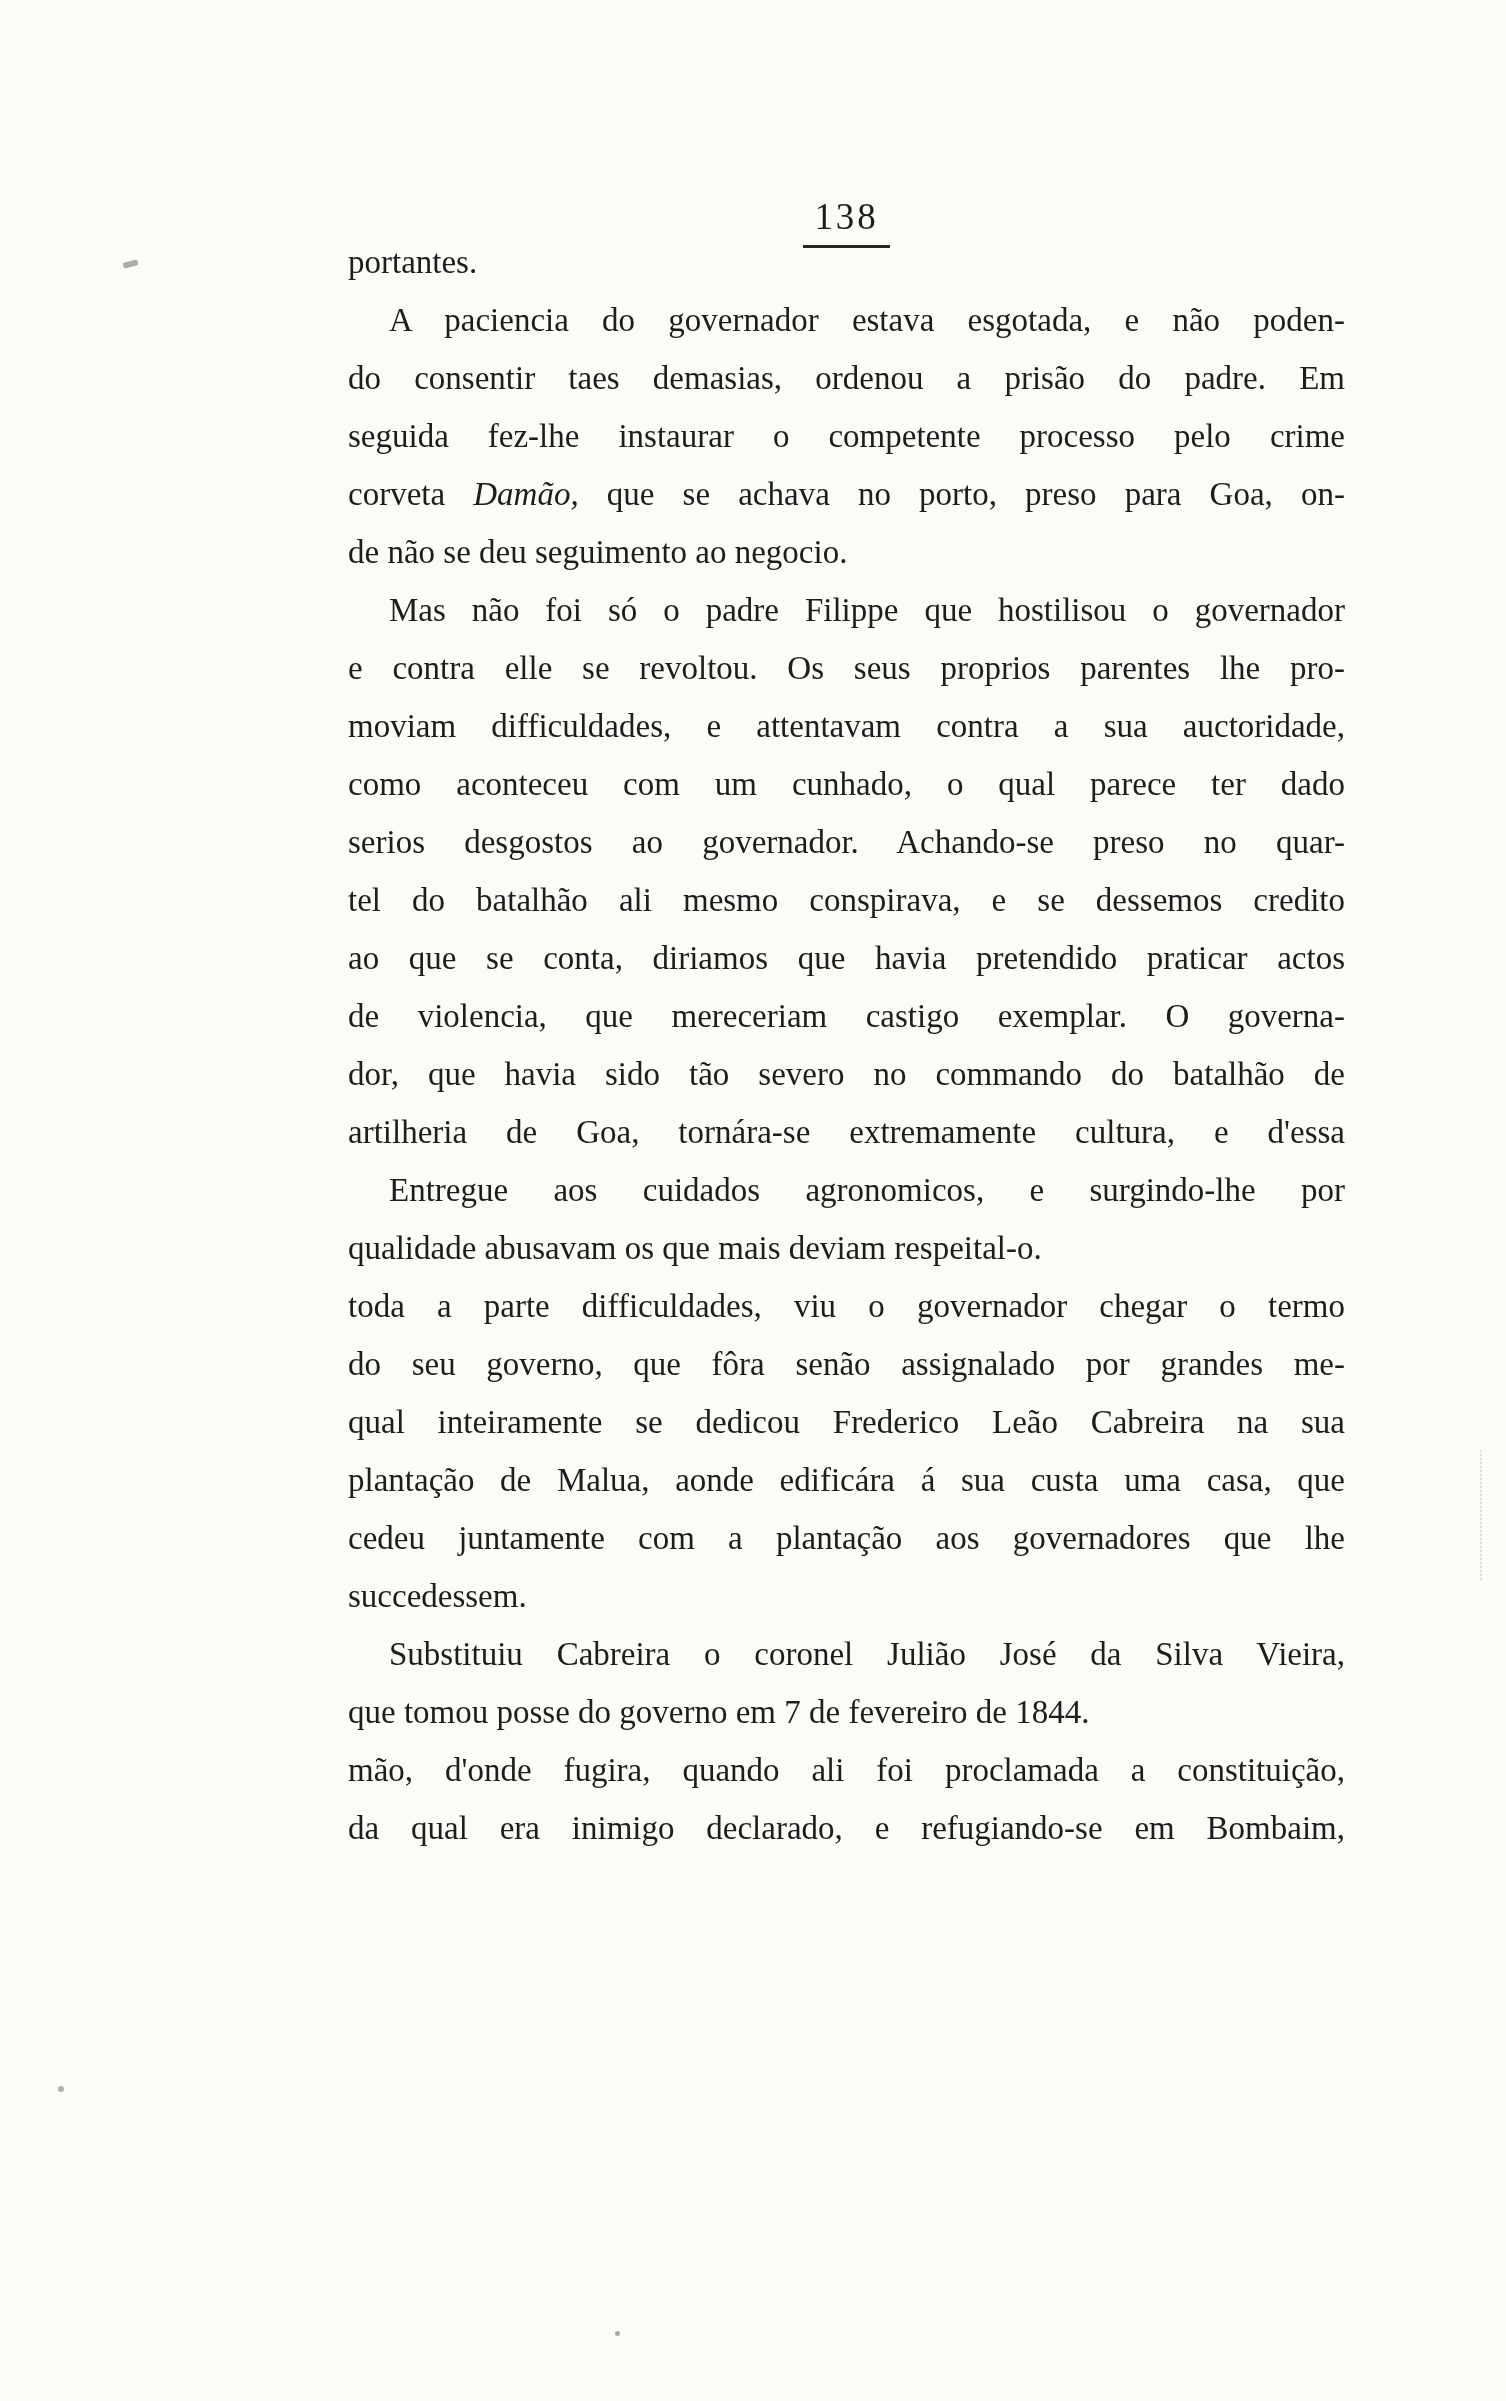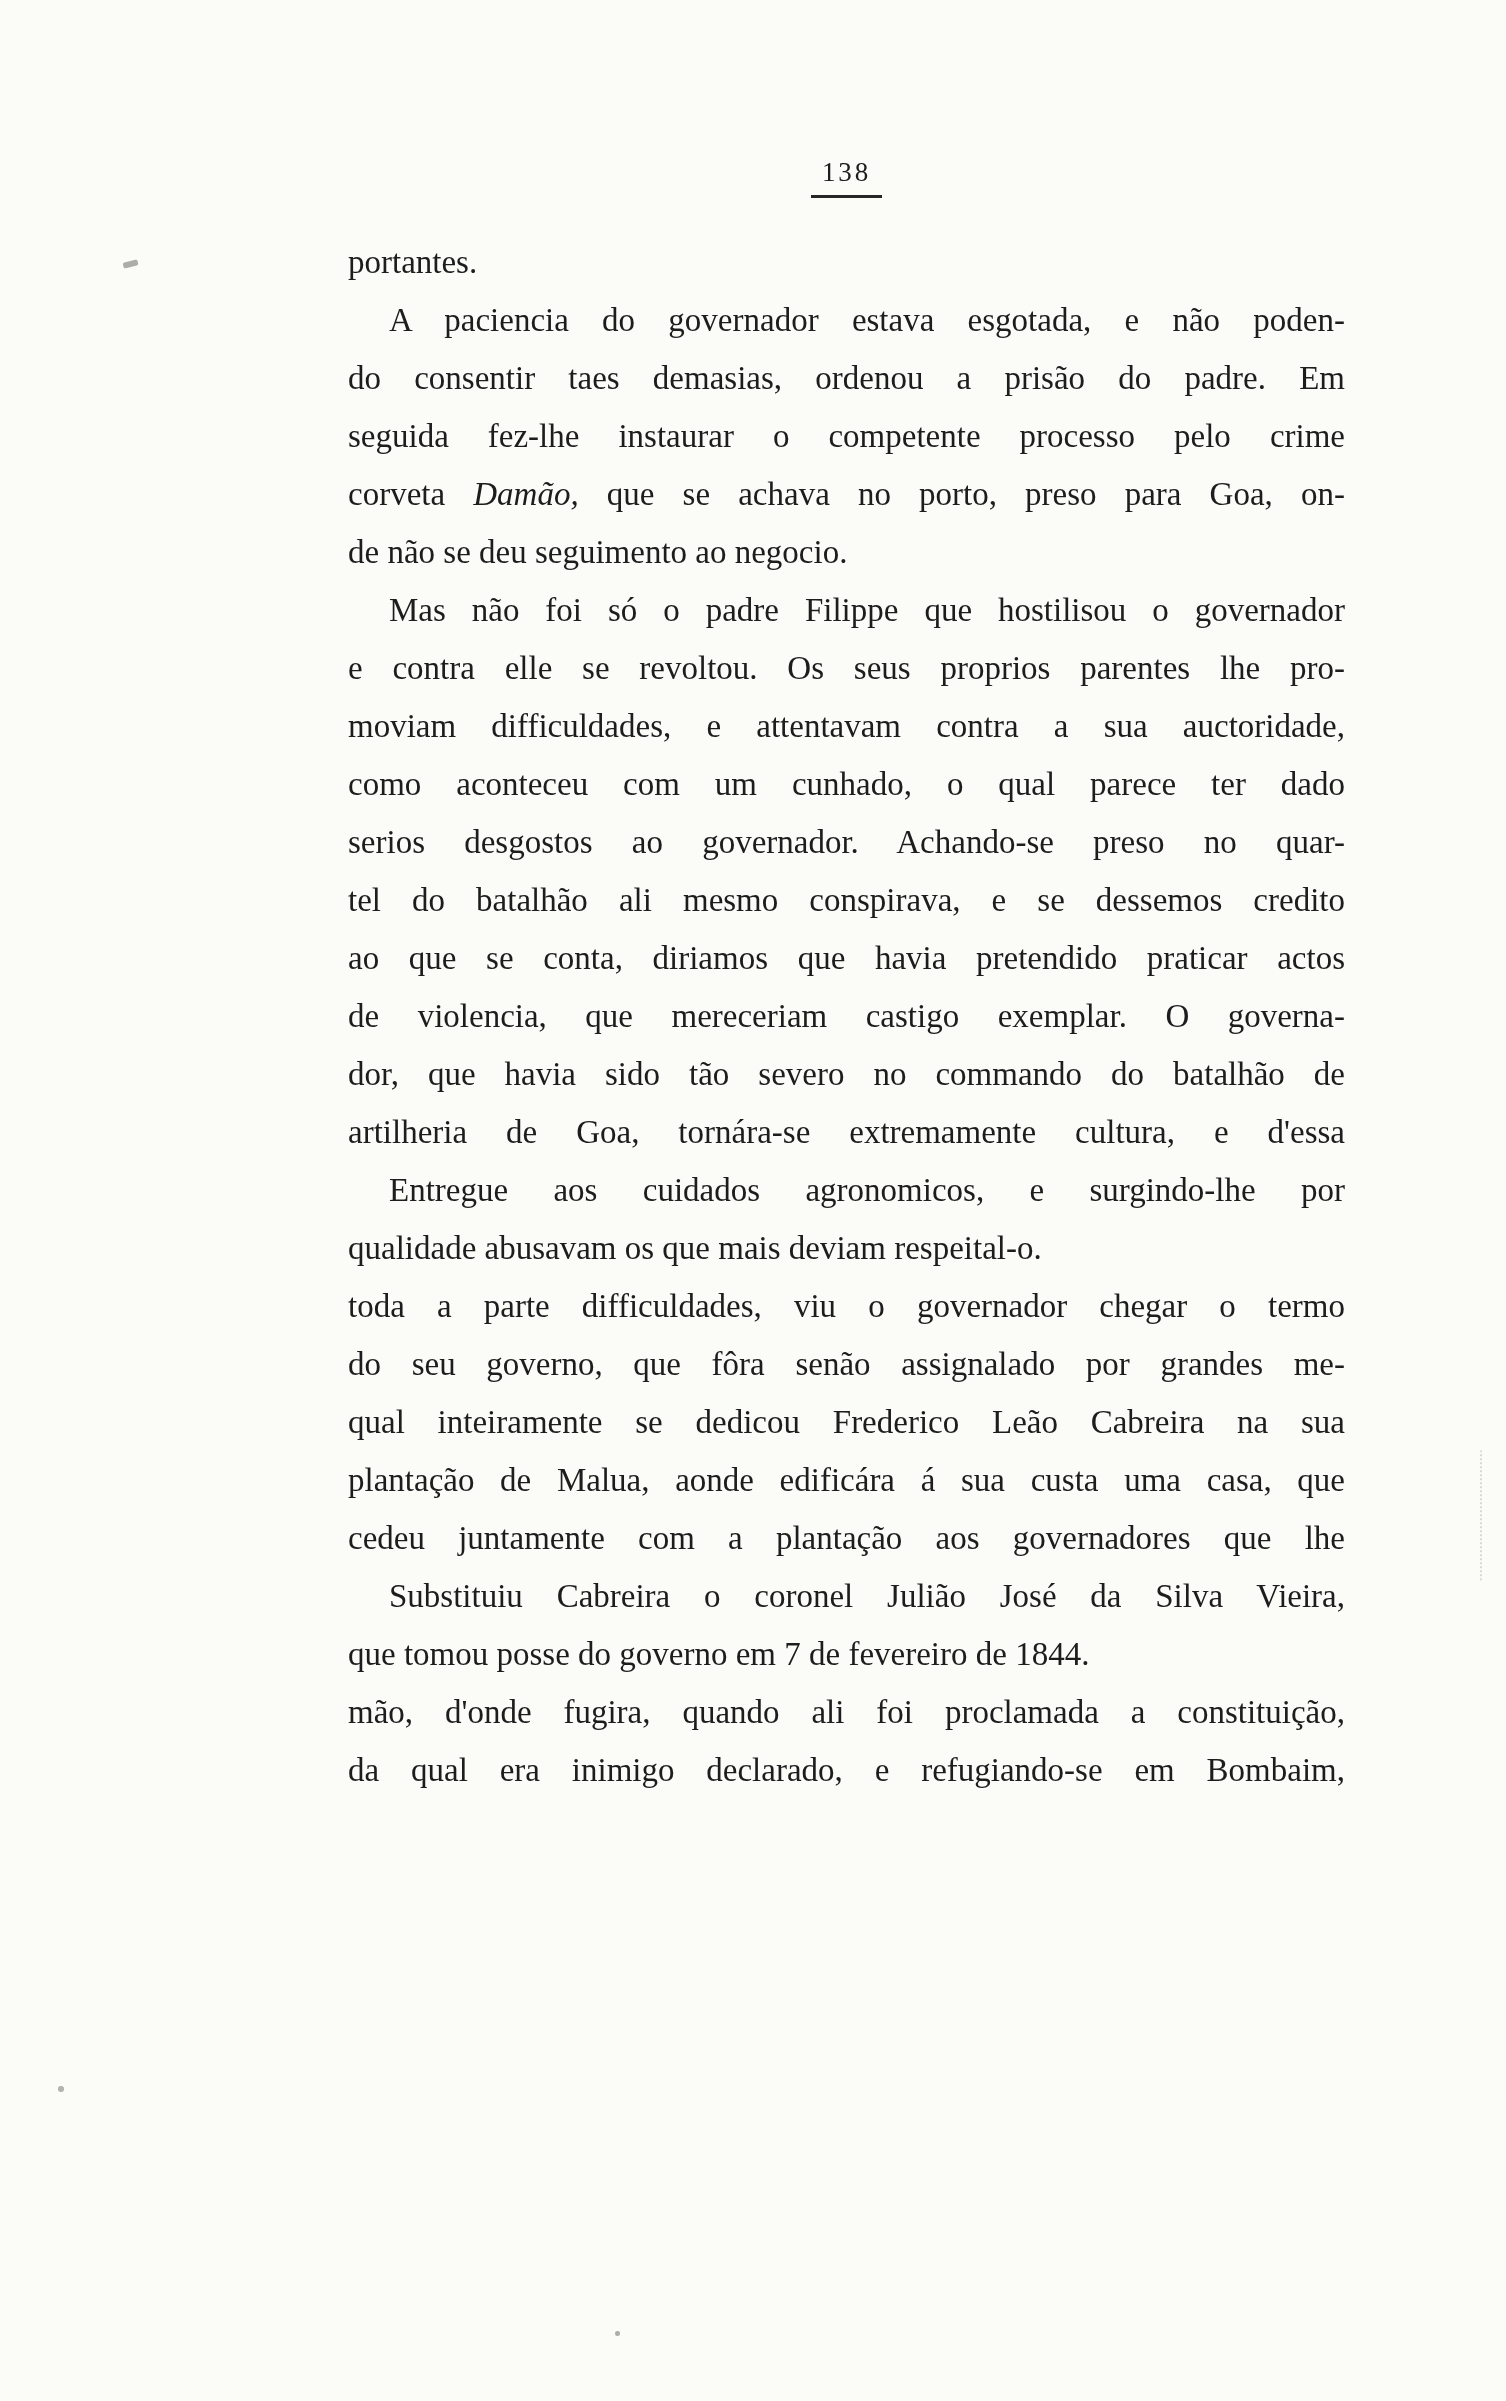--- a/index.html
+++ b/index.html
@@ -22,24 +22,25 @@
   }
   .page-number-wrap {
     position: absolute;
     top: 157px;
     left: 348px;
     width: 997px;
     text-align: center;
   }
   .page-number {
     display: inline-block;
-    font-size: 27px;
+    font-size: 37px;
     letter-spacing: 2.8px;
     padding: 0 11.2px 6.5px 11.2px;
     border-bottom: 3.7px solid #262626;
+    margin-top: 38px;
   }
   .text-block {
     position: absolute;
     top: 233px;
     left: 348px;
     width: 997px;
     font-size: 33px;
   }
   .line {
     line-height: 58px;
@@ -122,20 +123,21 @@
       <div class="line"><span>de violencia, que mereceriam castigo exemplar. O governa-</span></div>
       <div class="line"><span>dor, que havia sido tão severo no commando do batalhão de</span></div>
       <div class="line"><span>artilheria de Goa, tornára-se extremamente cultura, e d'essa</span></div>
       <div class="line indent"><span>Entregue aos cuidados agronomicos, e surgindo-lhe por</span></div>
       <div class="line last"><span>qualidade abusavam os que mais deviam respeital-o.</span></div>
       <div class="line"><span>toda a parte difficuldades, viu o governador chegar o termo</span></div>
       <div class="line"><span>do seu governo, que fôra senão assignalado por grandes me-</span></div>
       <div class="line"><span>qual inteiramente se dedicou Frederico Leão Cabreira na sua</span></div>
       <div class="line"><span>plantação de Malua, aonde edificára á sua custa uma casa, que</span></div>
       <div class="line"><span>cedeu juntamente com a plantação aos governadores que lhe</span></div>
+      <div class="line last"><span>succedessem.</span></div>
       <div class="line indent"><span>Substituiu Cabreira o coronel Julião José da Silva Vieira,</span></div>
       <div class="line last"><span>que tomou posse do governo em 7 de fevereiro de 1844.</span></div>
       <div class="line"><span>mão, d'onde fugira, quando ali foi proclamada a constituição,</span></div>
       <div class="line"><span>da qual era inimigo declarado, e refugiando-se em Bombaim,</span></div>
     </div>
 
   <div class="speck dash-top-left"></div>
   <div class="speck dot-bottom-left"></div>
   <div class="speck dot-bottom-center"></div>
   <div class="speck right-edge-marks"></div>

